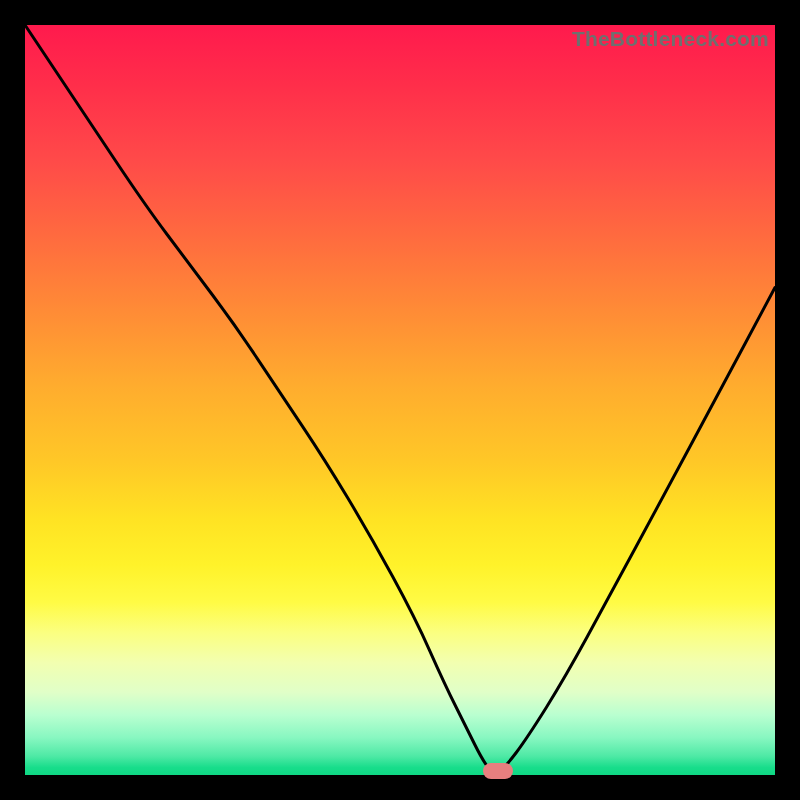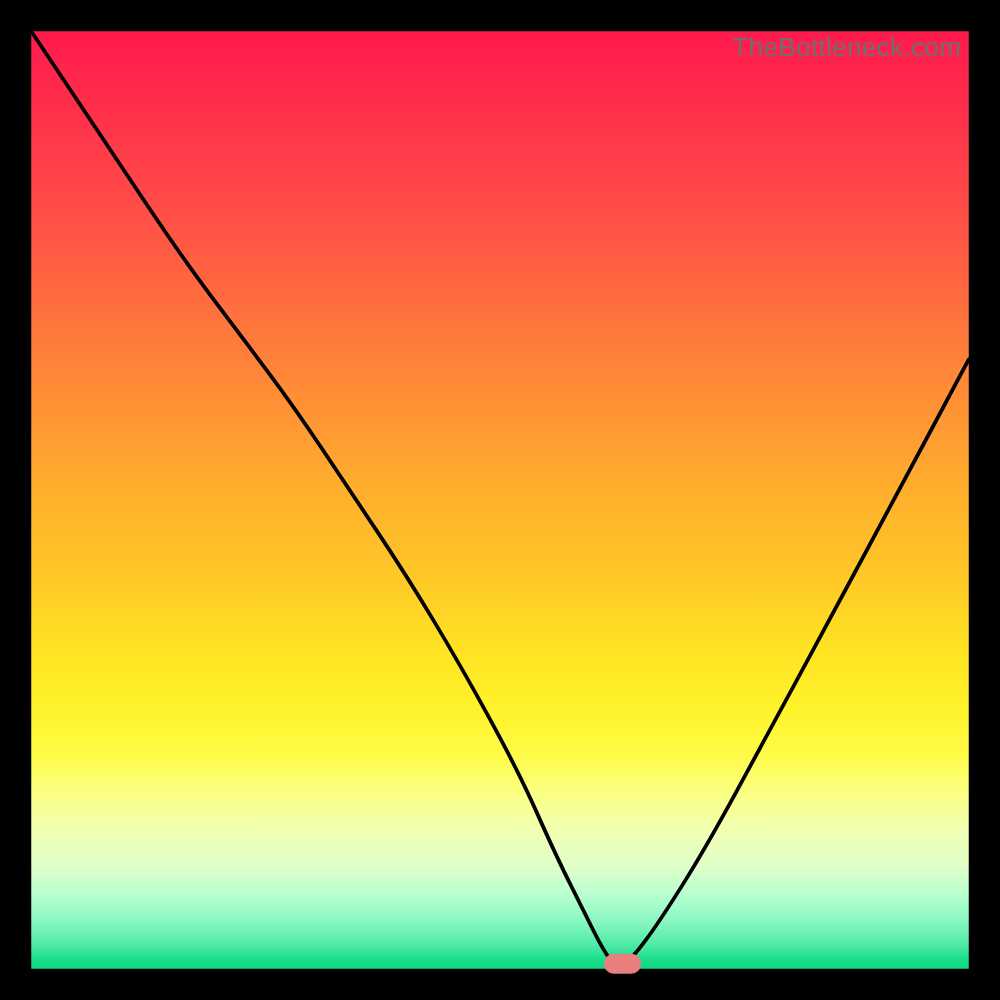--- a/index.html
+++ b/index.html
@@ -46,21 +46,21 @@
       #18dd8b 99%,
       #0fd884 100%
     );
   }
   .watermark {
     position: absolute;
     top: 2px;
     right: 6px;
     color: #6f6f6f;
     font-size: 21px;
-    font-weight: 400;
+    font-weight: 700;
     letter-spacing: 0.2px;
     user-select: none;
   }
   svg.curve {
     position: absolute;
     left: 0;
     top: 0;
     width: 750px;
     height: 750px;
     overflow: visible;

